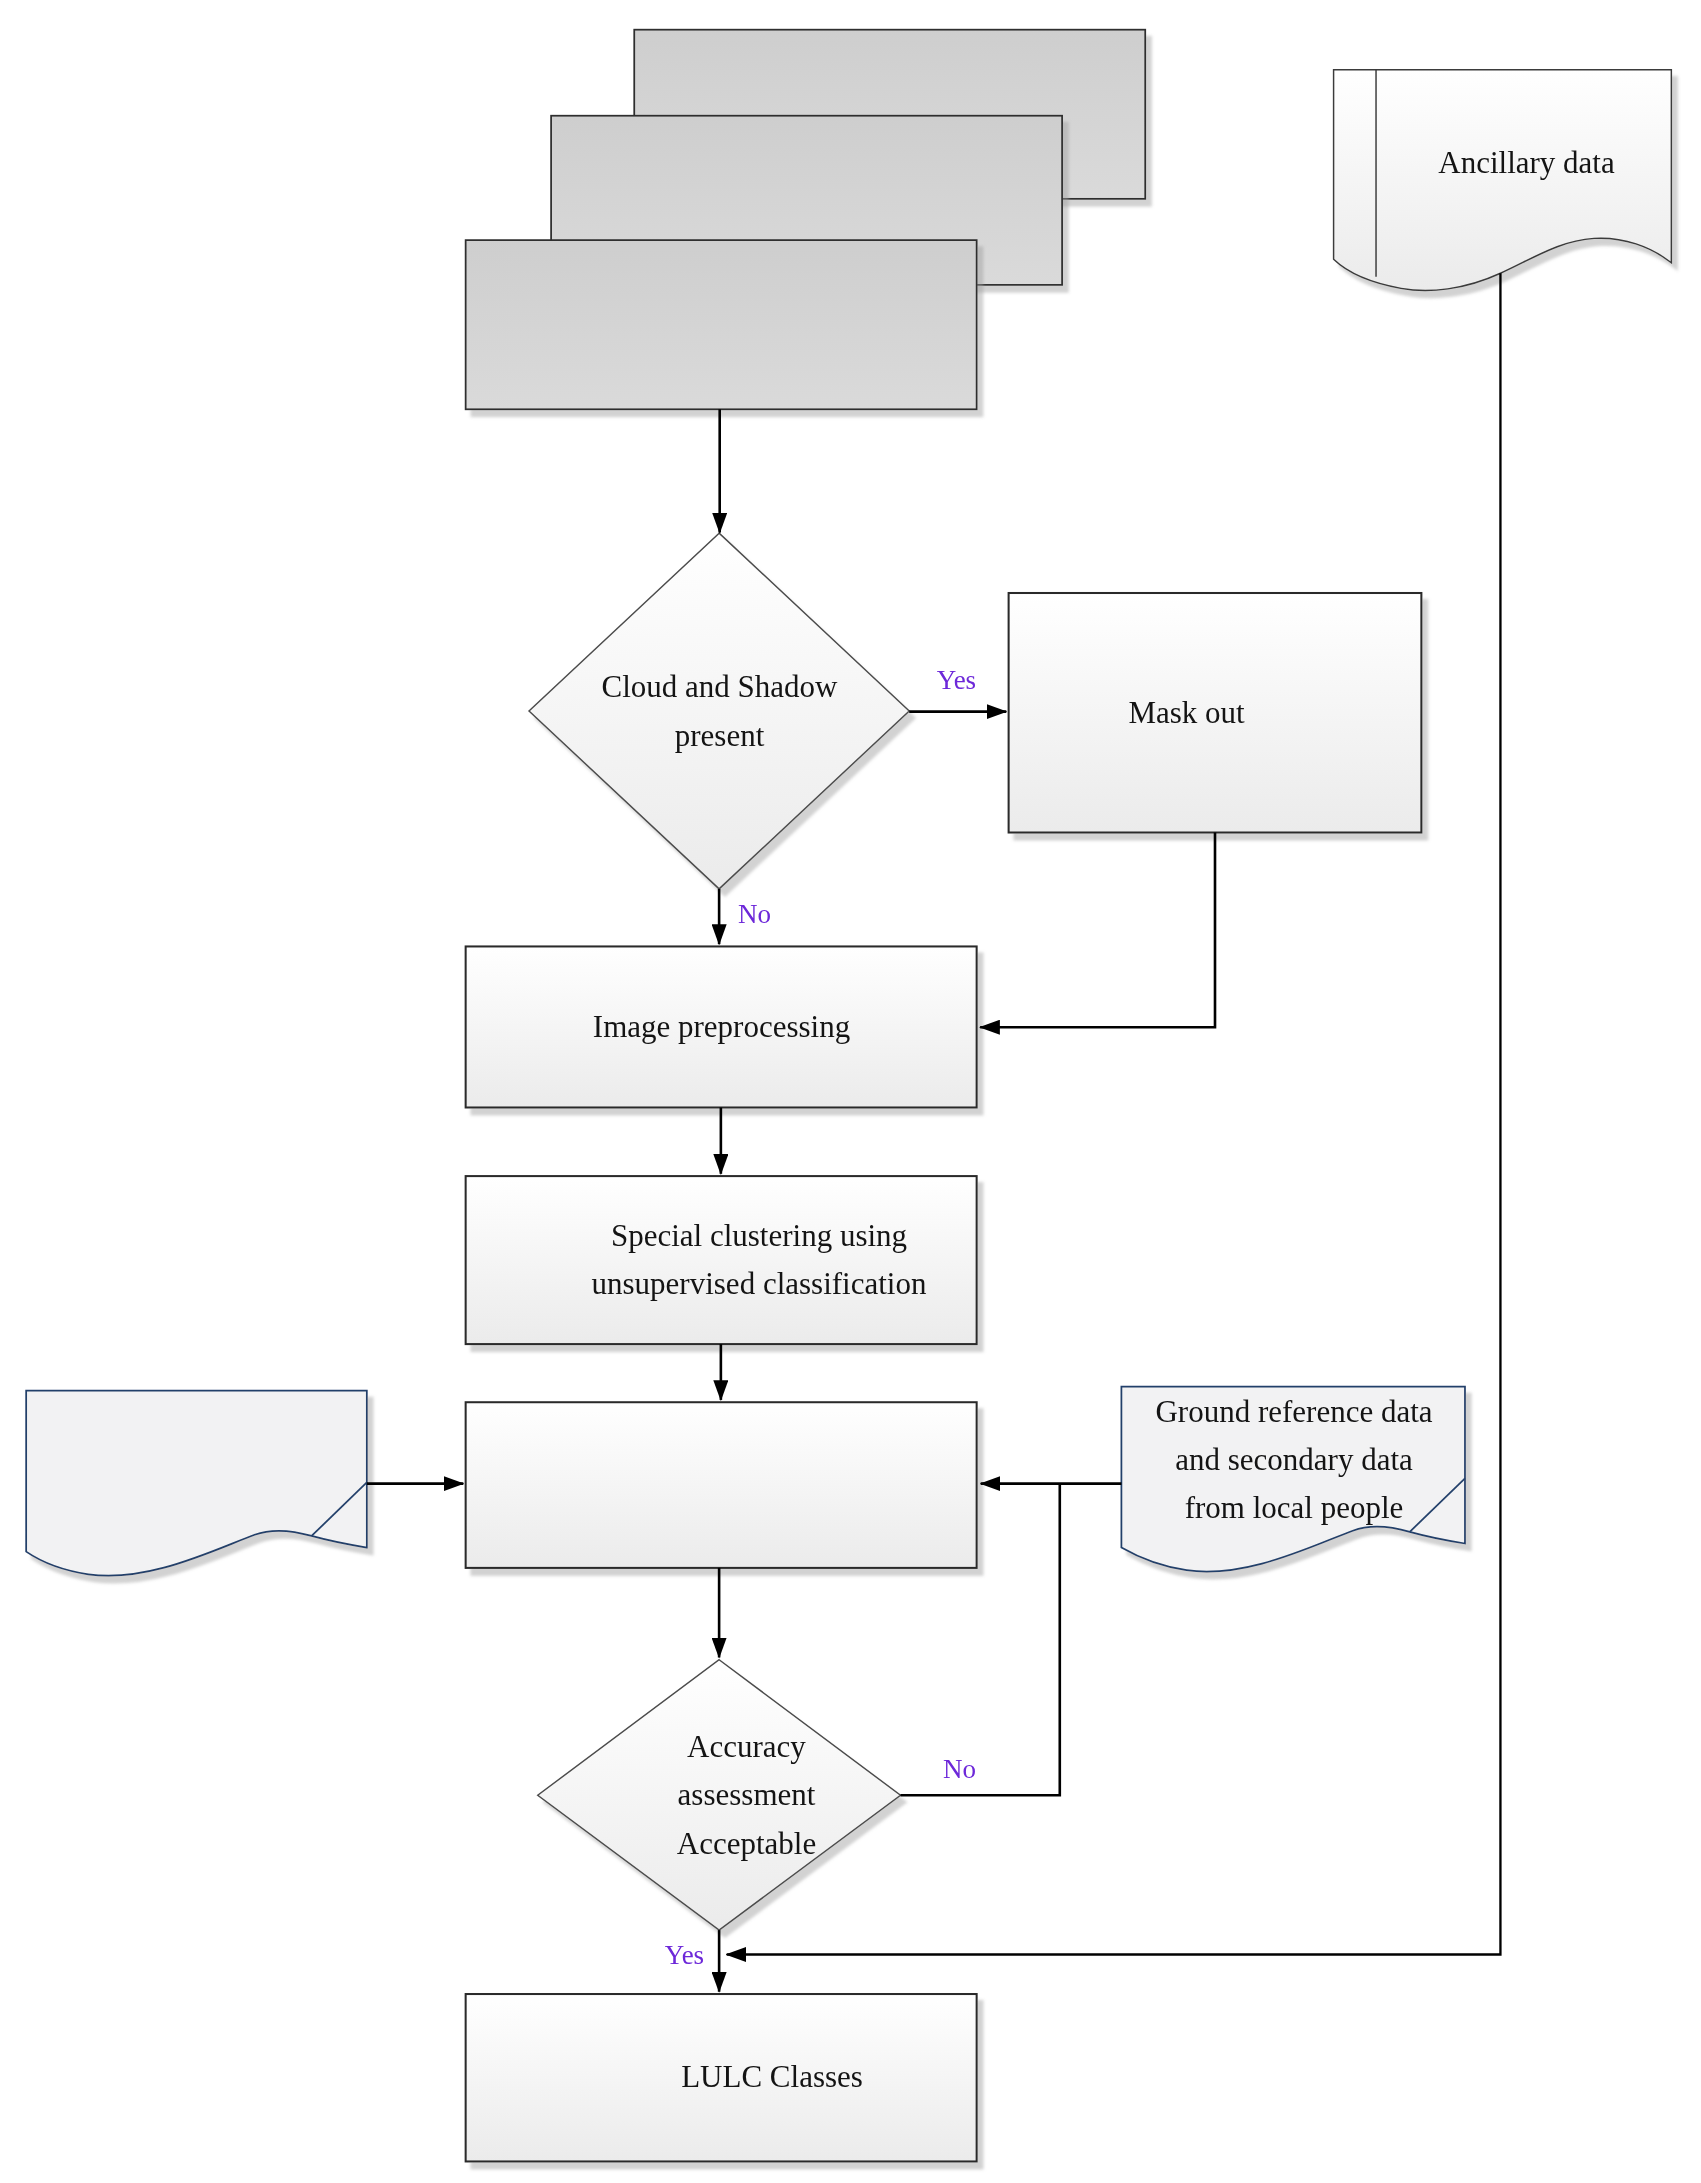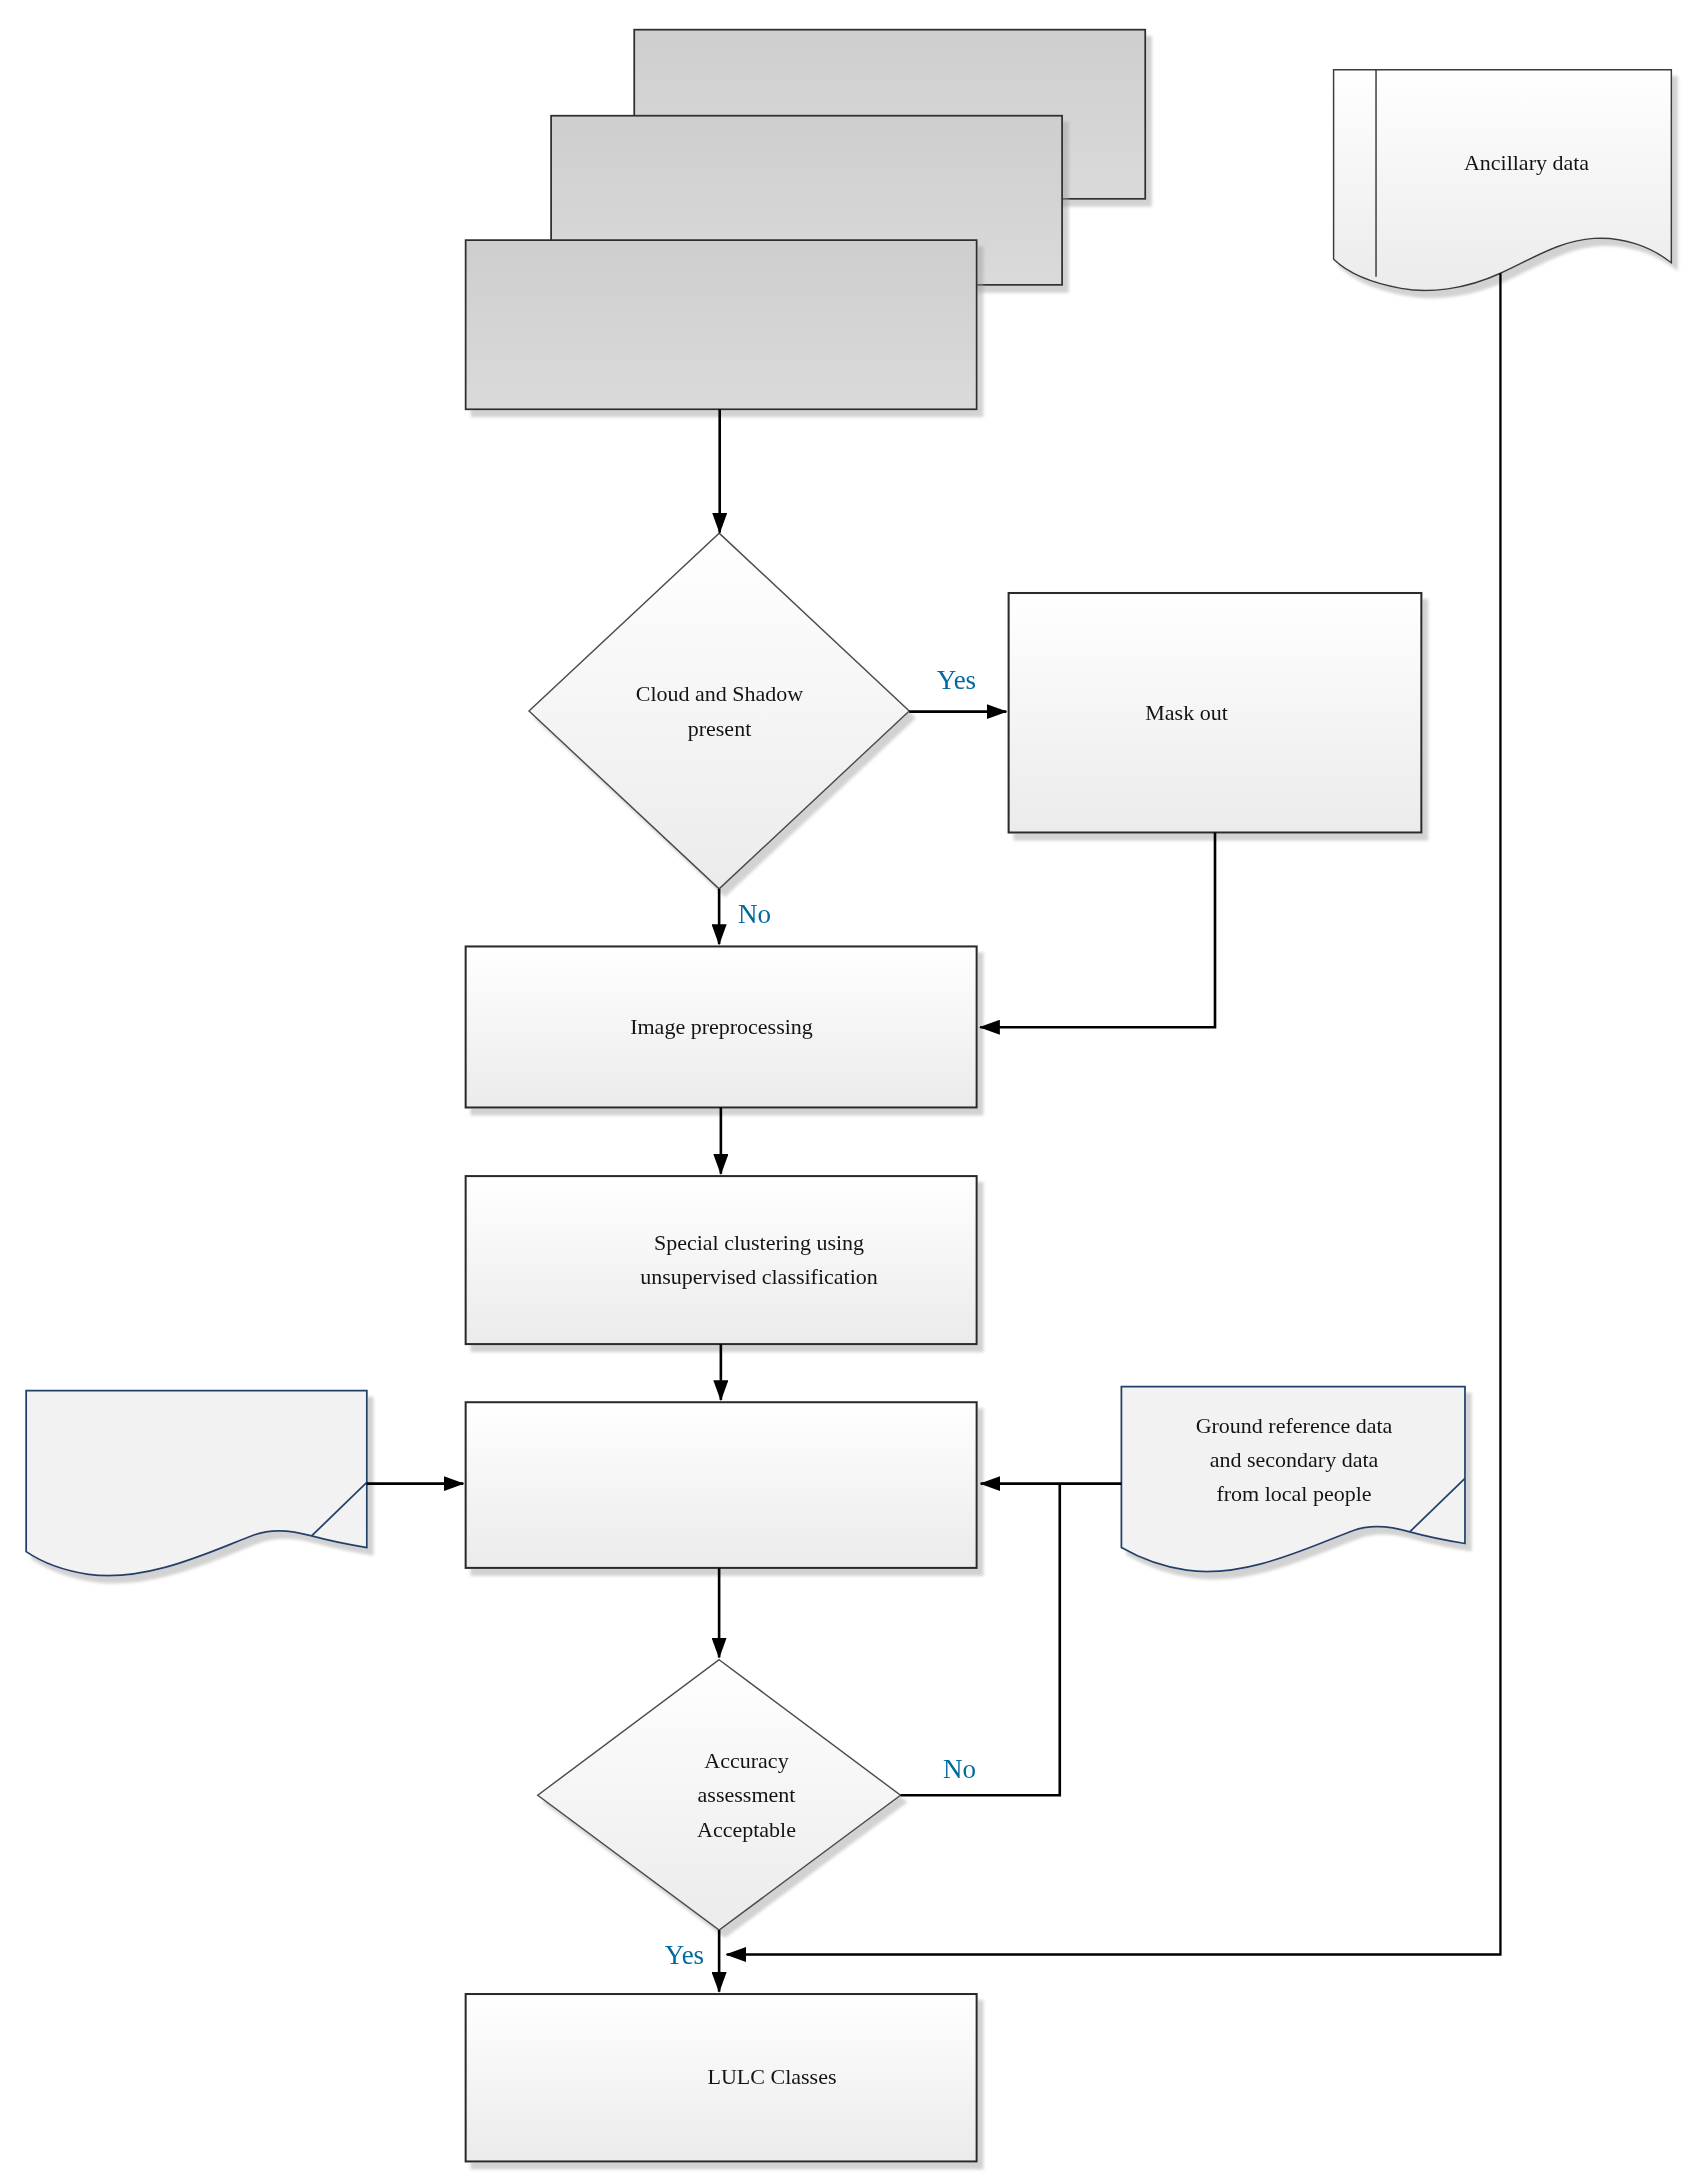--- a/index.html
+++ b/index.html
@@ -1,23 +1,23 @@
 <!DOCTYPE html>
 <html style="font-size:9.3px"><head>
 <meta charset="utf-8">
 <style>
   html,body{margin:0;padding:0;background:#ffffff;}
   #canvas{position:relative;width:1701px;height:2183px;background:#ffffff;overflow:hidden;
           font-family:"Liberation Serif", serif;color:#111111;}
   #shapes{position:absolute;left:0;top:0;width:1701px;height:2183px;}
   .lbl{position:absolute;display:flex;align-items:center;justify-content:center;
-       text-align:center;font-size:22px;line-height:1.55;white-space:pre-line;
+       text-align:center;font-size:31px;line-height:1.55;white-space:pre-line;
        color:#141414;pointer-events:none;}
   .edge-lbl{position:absolute;display:flex;align-items:center;justify-content:center;
-       font-size:27px;color:#0369a1;pointer-events:none;}
+       font-size:27px;color:#6d28d9;pointer-events:none;}
   .wide-space{word-spacing:8.1px;}
 </style>
 </head>
 <body>
 
 <div id="canvas">
 
   <svg id="shapes" viewBox="0 0 2926 3755" xmlns="http://www.w3.org/2000/svg">
     <defs>
       <linearGradient id="gLight" x1="0" y1="0" x2="0" y2="1">

